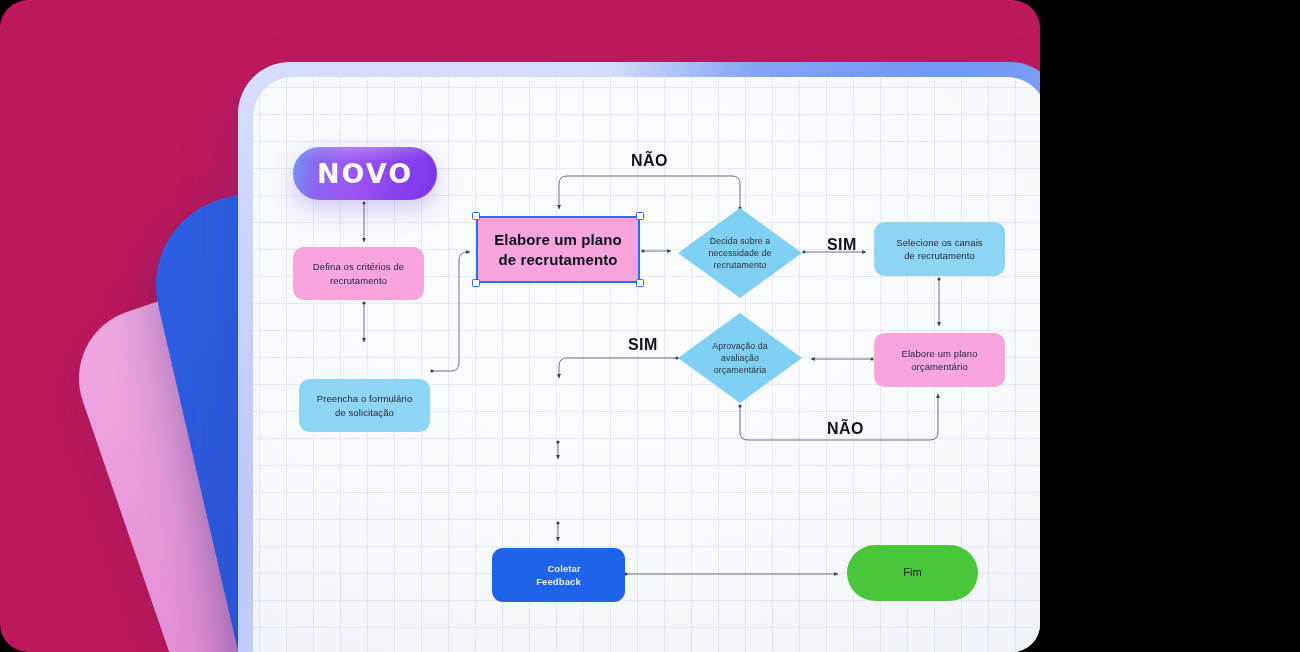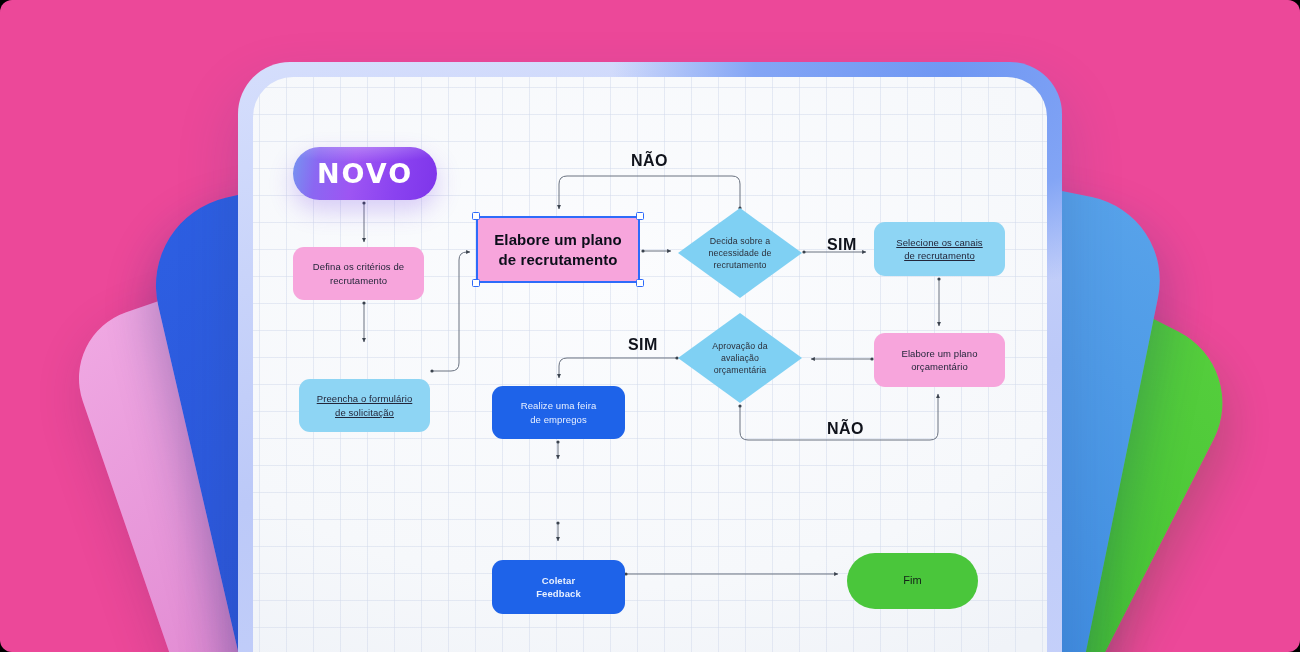--- a/index.html
+++ b/index.html
@@ -1,18 +1,18 @@
 <!DOCTYPE html>
 <html><head>
 <meta charset="utf-8">
 <style>
   * { margin:0; padding:0; box-sizing:border-box; }
   html,body { width:1300px; height:652px; background:#000; overflow:hidden; }
   body { font-family:"Liberation Sans", sans-serif; }
-  .page { position:absolute; inset:0; width:1300px; height:652px; border-radius:12px; background:#ec4899; overflow:hidden; }
+  .page { position:absolute; inset:0; width:1040px; height:652px; border-radius:28px; background:#be185d; overflow:hidden; }
   .sheet { position:absolute; }
   .sheet-pink-left { left:60px; top:335px; width:420px; height:700px; border-radius:70px;
     background:linear-gradient(155deg,#f0a9e3 0%,#e18ad2 45%,#d06fbe 100%);
     transform:rotate(-19deg); transform-origin:top left; box-shadow:0 18px 50px rgba(60,30,80,.2); }
   .sheet-blue-left { left:138px; top:218px; width:560px; height:800px; border-radius:90px;
     background:linear-gradient(160deg,#2d5fe2 0%,#2b53d6 60%,#2345c4 100%);
     transform:rotate(-13deg); transform-origin:top left; box-shadow:-10px 18px 45px rgba(20,40,110,.28); }
   .sheet-green-right { left:730px; top:368px; width:520px; height:760px; border-radius:80px;
     background:linear-gradient(200deg,#55ce3d 0%,#3fbe2e 55%,#2ca51f 100%);
     transform:rotate(27deg); transform-origin:top right; box-shadow:14px 18px 45px rgba(20,80,20,.22); }
@@ -30,44 +30,44 @@
       linear-gradient(90deg,rgba(212,220,236,.55) 1px, transparent 1px),
       radial-gradient(90% 70% at 45% 30%, #fbfcfe 0%, #f6f8fb 70%, #f0f3f8 100%);
     background-size:27px 27px, 27px 27px, 100% 100%;
     background-position:6px 10px, 6px 10px, 0 0; }
   .flow { position:absolute; inset:0; z-index:5; }
   svg.wires { position:absolute; inset:0; z-index:1; pointer-events:none; }
   .node { position:absolute; z-index:2; display:flex; align-items:center; justify-content:center;
     text-align:center; border-radius:11px; font-size:9.5px; line-height:1.42; color:#23263a;
     white-space:pre-line; letter-spacing:.1px; }
   .pink { background:#f7a5dc; }
-  .sky { background:#8ed5f4;text-decoration:underline; }
+  .sky { background:#8ed5f4; }
   .royal { background:#1e63e9; color:#e8f0ff; }
   .diamond { background:#7fd0f3; clip-path:polygon(50% 0,100% 50%,50% 100%,0 50%);
     border-radius:0; font-size:8.8px; line-height:1.38; color:#2b2f3a; }
   .badge { position:absolute; left:293px; top:147px; width:144px; height:53px; border-radius:27px;
     display:flex; align-items:center; justify-content:center; color:#fff; font-weight:bold;
     font-family:"DejaVu Sans", sans-serif; font-size:27px; letter-spacing:2px; z-index:2;
     background:
       radial-gradient(140% 90% at 50% -20%, rgba(255,255,255,.4), rgba(255,255,255,0) 55%),
       linear-gradient(100deg,#7596f0 0%,#8b67f2 18%,#9d55f3 42%,#8a42f0 72%,#7e35ea 100%);
     box-shadow:0 10px 24px rgba(110,60,230,.25); }
   .node-defina { left:293px; top:247px; width:131px; height:53px; }
   .node-preencha { left:299px; top:347px; width:131px; height:53px;margin-top:32px; }
   .node-plano { left:476px; top:216px; width:164px; height:67px; font-size:15px; font-weight:bold;
     color:#0b0e1a; border:2px solid #2e6bfa; border-radius:3px; line-height:1.28; }
   .node-decida { left:678px; top:208px; width:124px; height:90px; }
   .node-selecione { left:874px; top:222px; width:131px; height:54px; }
   .node-orcamentario { left:874px; top:333px; width:131px; height:54px; }
   .node-aprovacao { left:678px; top:313px; width:124px; height:90px; }
   .node-feira { left:492px; top:386px; width:133px; height:53px; }
   .node-processo { left:492px; top:466px; width:133px; height:55px; }
-  .node-feedback { left:492px; top:560px; width:133px; height:54px; font-weight:bold; }
+  .node-feedback { left:492px; top:548px; width:133px; height:54px; font-weight:bold;text-align:right; }
   .node-fim { left:847px; top:545px; width:131px; height:56px; border-radius:28px; background:#4ac63b;
-    color:#132218; font-size:11px;margin-top:8px; }
+    color:#132218; font-size:11px; }
   .handle { position:absolute; width:8px; height:8px; background:#fff; border:1.8px solid #2e6bfa;
     border-radius:1.5px; z-index:3; }
   .edge-label { position:absolute; z-index:3; font-weight:bold; font-size:16px; color:#10131c;
     letter-spacing:.4px; }
   .lbl-nao-top { left:631px; top:152px; }
   .lbl-sim-right { left:827px; top:236px; }
   .lbl-sim-left { left:628px; top:336px; }
   .lbl-nao-bottom { left:827px; top:420px; }
 </style>
 </head>
@@ -132,22 +132,20 @@
     <div class="node diamond node-decida">Decida sobre a
 necessidade de
 recrutamento</div>
     <div class="node sky node-selecione">Selecione os canais
 de recrutamento</div>
     <div class="node pink node-orcamentario">Elabore um plano
 orçamentário</div>
     <div class="node diamond node-aprovacao">Aprovação da
 avaliação
 orçamentária</div>
-    <div class="node royal node-feira">Realize uma feira
-de empregos</div>
     <div class="node royal node-feedback">Coletar
 Feedback</div>
     <div class="node node-fim">Fim</div>
 
     <div class="handle" style="left:472px; top:212px;"></div>
     <div class="handle" style="left:636px; top:212px;"></div>
     <div class="handle" style="left:472px; top:279px;"></div>
     <div class="handle" style="left:636px; top:279px;"></div>
 
     <div class="edge-label lbl-nao-top">NÃO</div>

